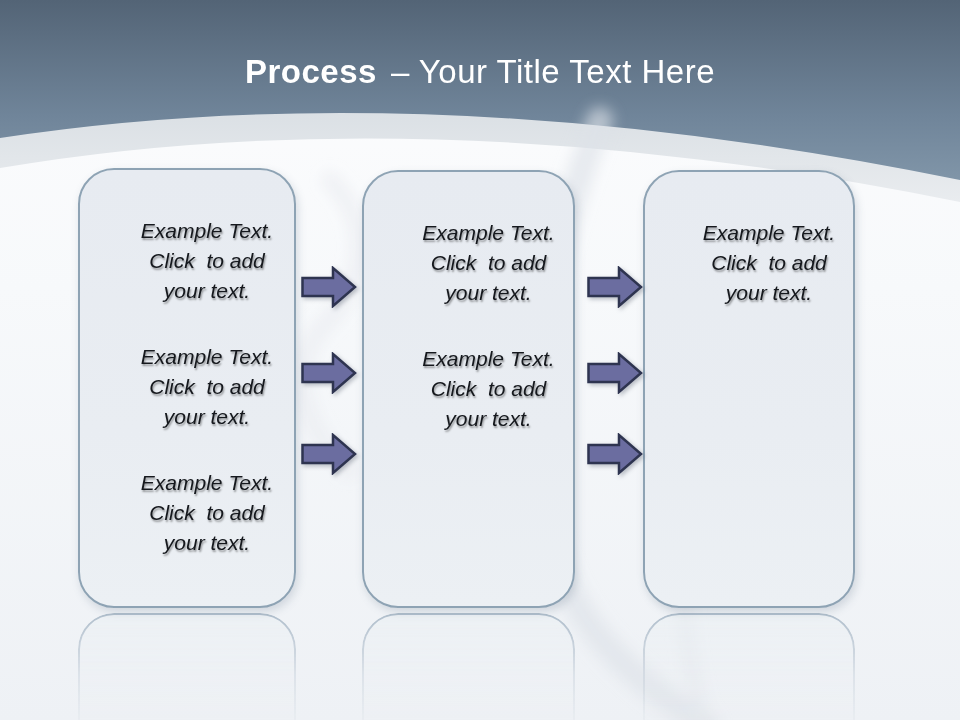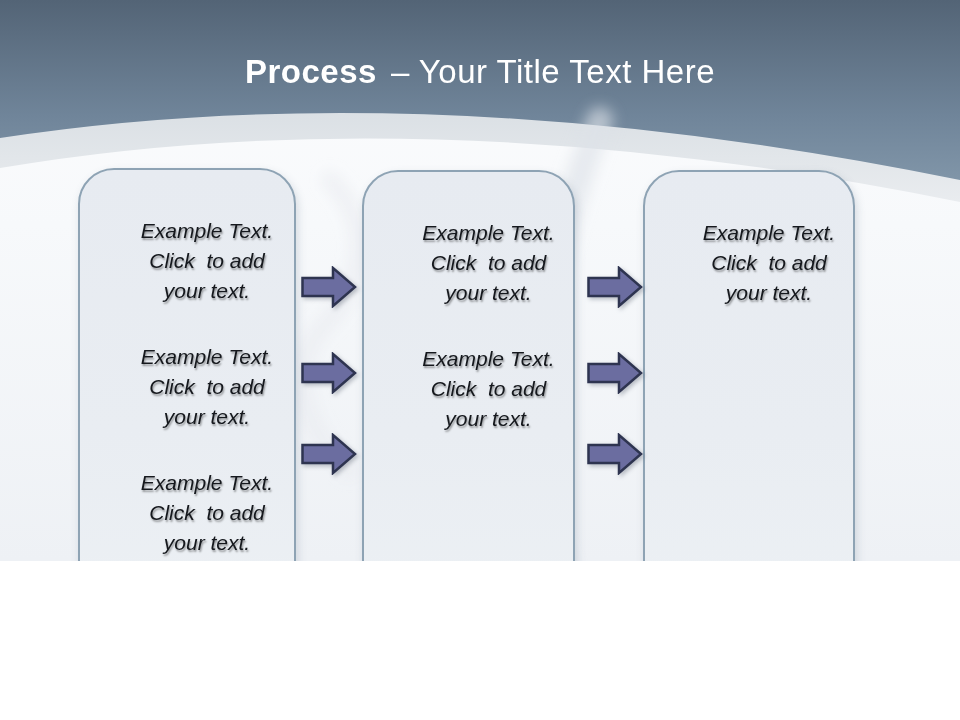--- a/index.html
+++ b/index.html
@@ -1,18 +1,18 @@
 <!DOCTYPE html>
 <html><head>
 <meta charset="utf-8">
 <style>
   html,body{margin:0;padding:0;background:#ffffff;}
   #slide{
     position:relative;
-    width:960px;height:561px;
+    width:960px;height:720px;
     overflow:hidden;
     background:linear-gradient(to bottom,#fdfdfe 0%,#f7f9fb 40%,#eef1f5 100%);
     font-family:"Liberation Sans","DejaVu Sans",sans-serif;
   }
   
   #header-svg{position:absolute;top:0;left:0;}
   #slide-title{
     position:absolute;top:52px;left:0;width:960px;
     text-align:center;color:#ffffff;
     font-size:33px;line-height:40px;letter-spacing:0.5px;

